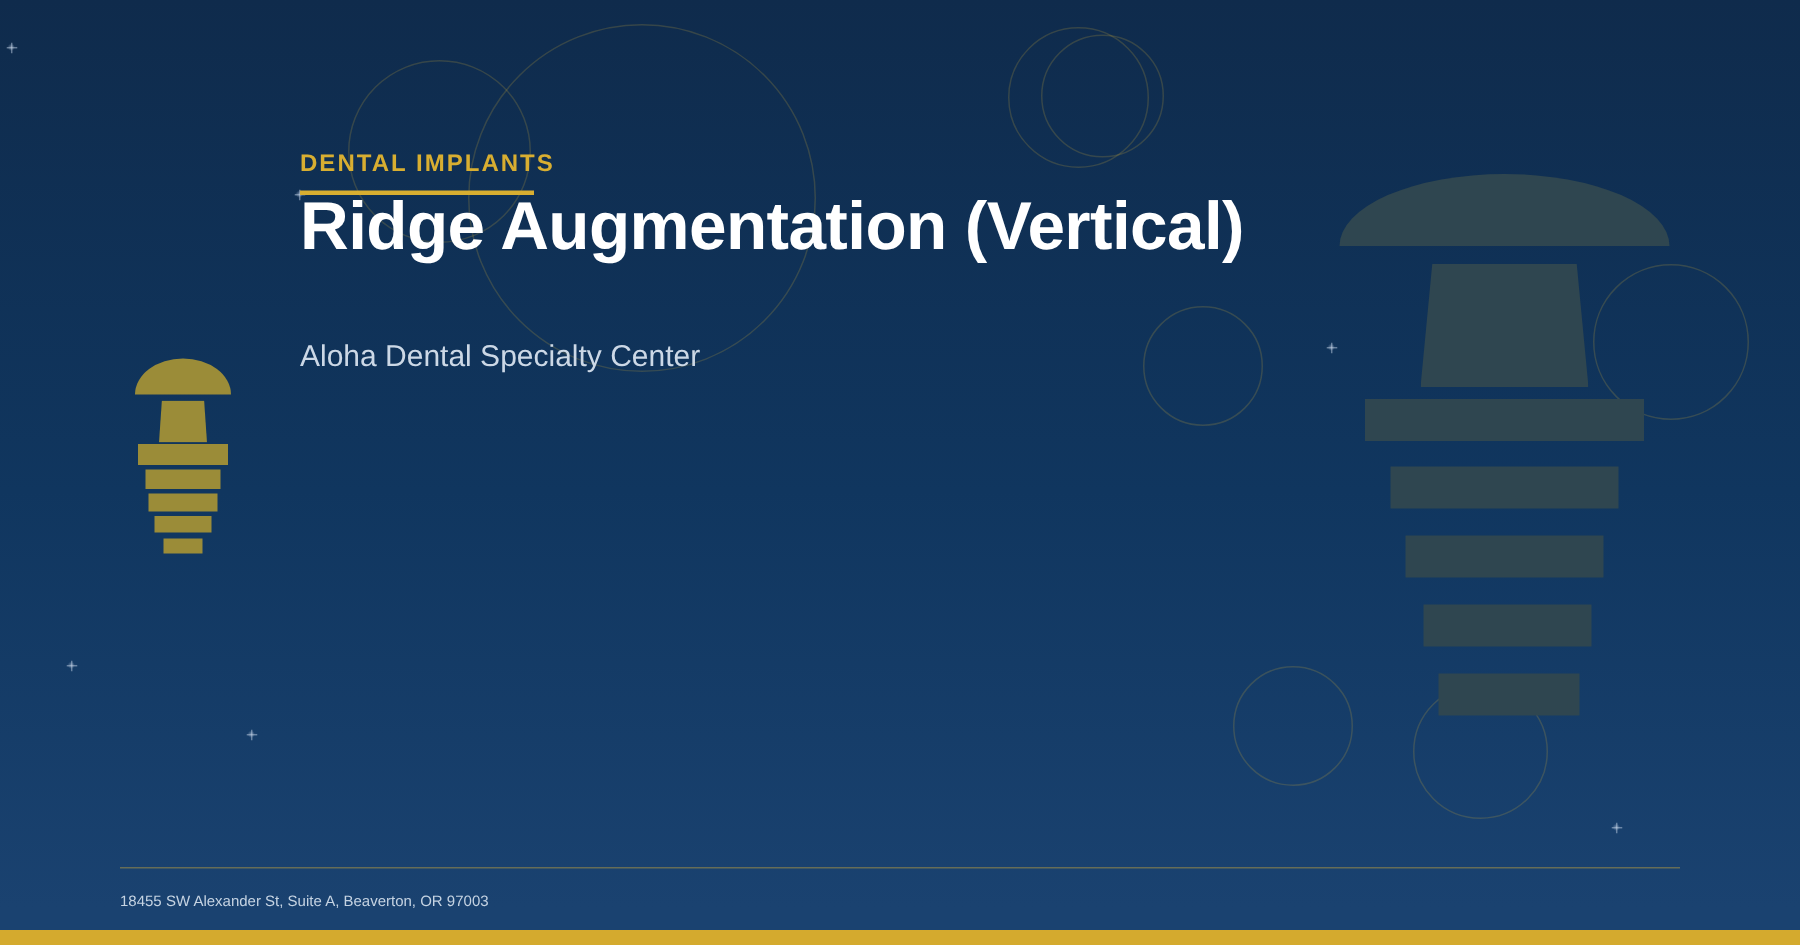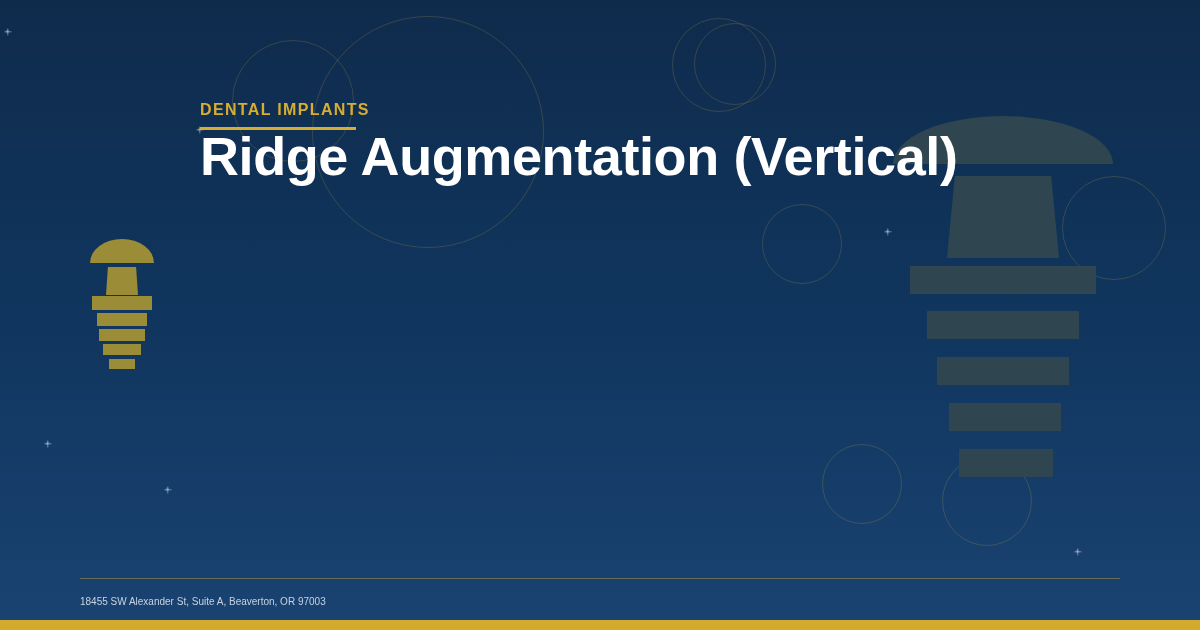--- a/index.html
+++ b/index.html
@@ -116,21 +116,21 @@
     width: 156px;
     height: 3px;
     background: #d8ae31;
   }
   .headline {
     position: absolute;
     left: 0;
     top: 126px;
     margin: 0;
     color: #ffffff;
-    font-size: 54px;
+    font-size: 45px;
     font-weight: bold;
     letter-spacing: -0.4px;
     line-height: 1.12;
     white-space: nowrap;
   }
   .sub {
     position: absolute;
     left: 0;
     top: 224px;
     color: #ccd8e6;
@@ -214,20 +214,21 @@
   <div class="content">
 
     <div class="eyebrow-wrap">
       <div class="eyebrow">DENTAL IMPLANTS</div>
       <div class="eyebrow-rule"></div>
     </div>
 
     <h1 class="headline">Ridge Augmentation (Vertical)</h1>
 
     <div class="sub">
+      <div class="line1">Aloha Dental Specialty Center</div>
     </div>
 
   </div>
 
   <div class="footer-rule"></div>
   <div class="footer-text">18455 SW Alexander St, Suite A, Beaverton, OR 97003</div>
   <div class="bottom-bar"></div>
 
 </div>
 

